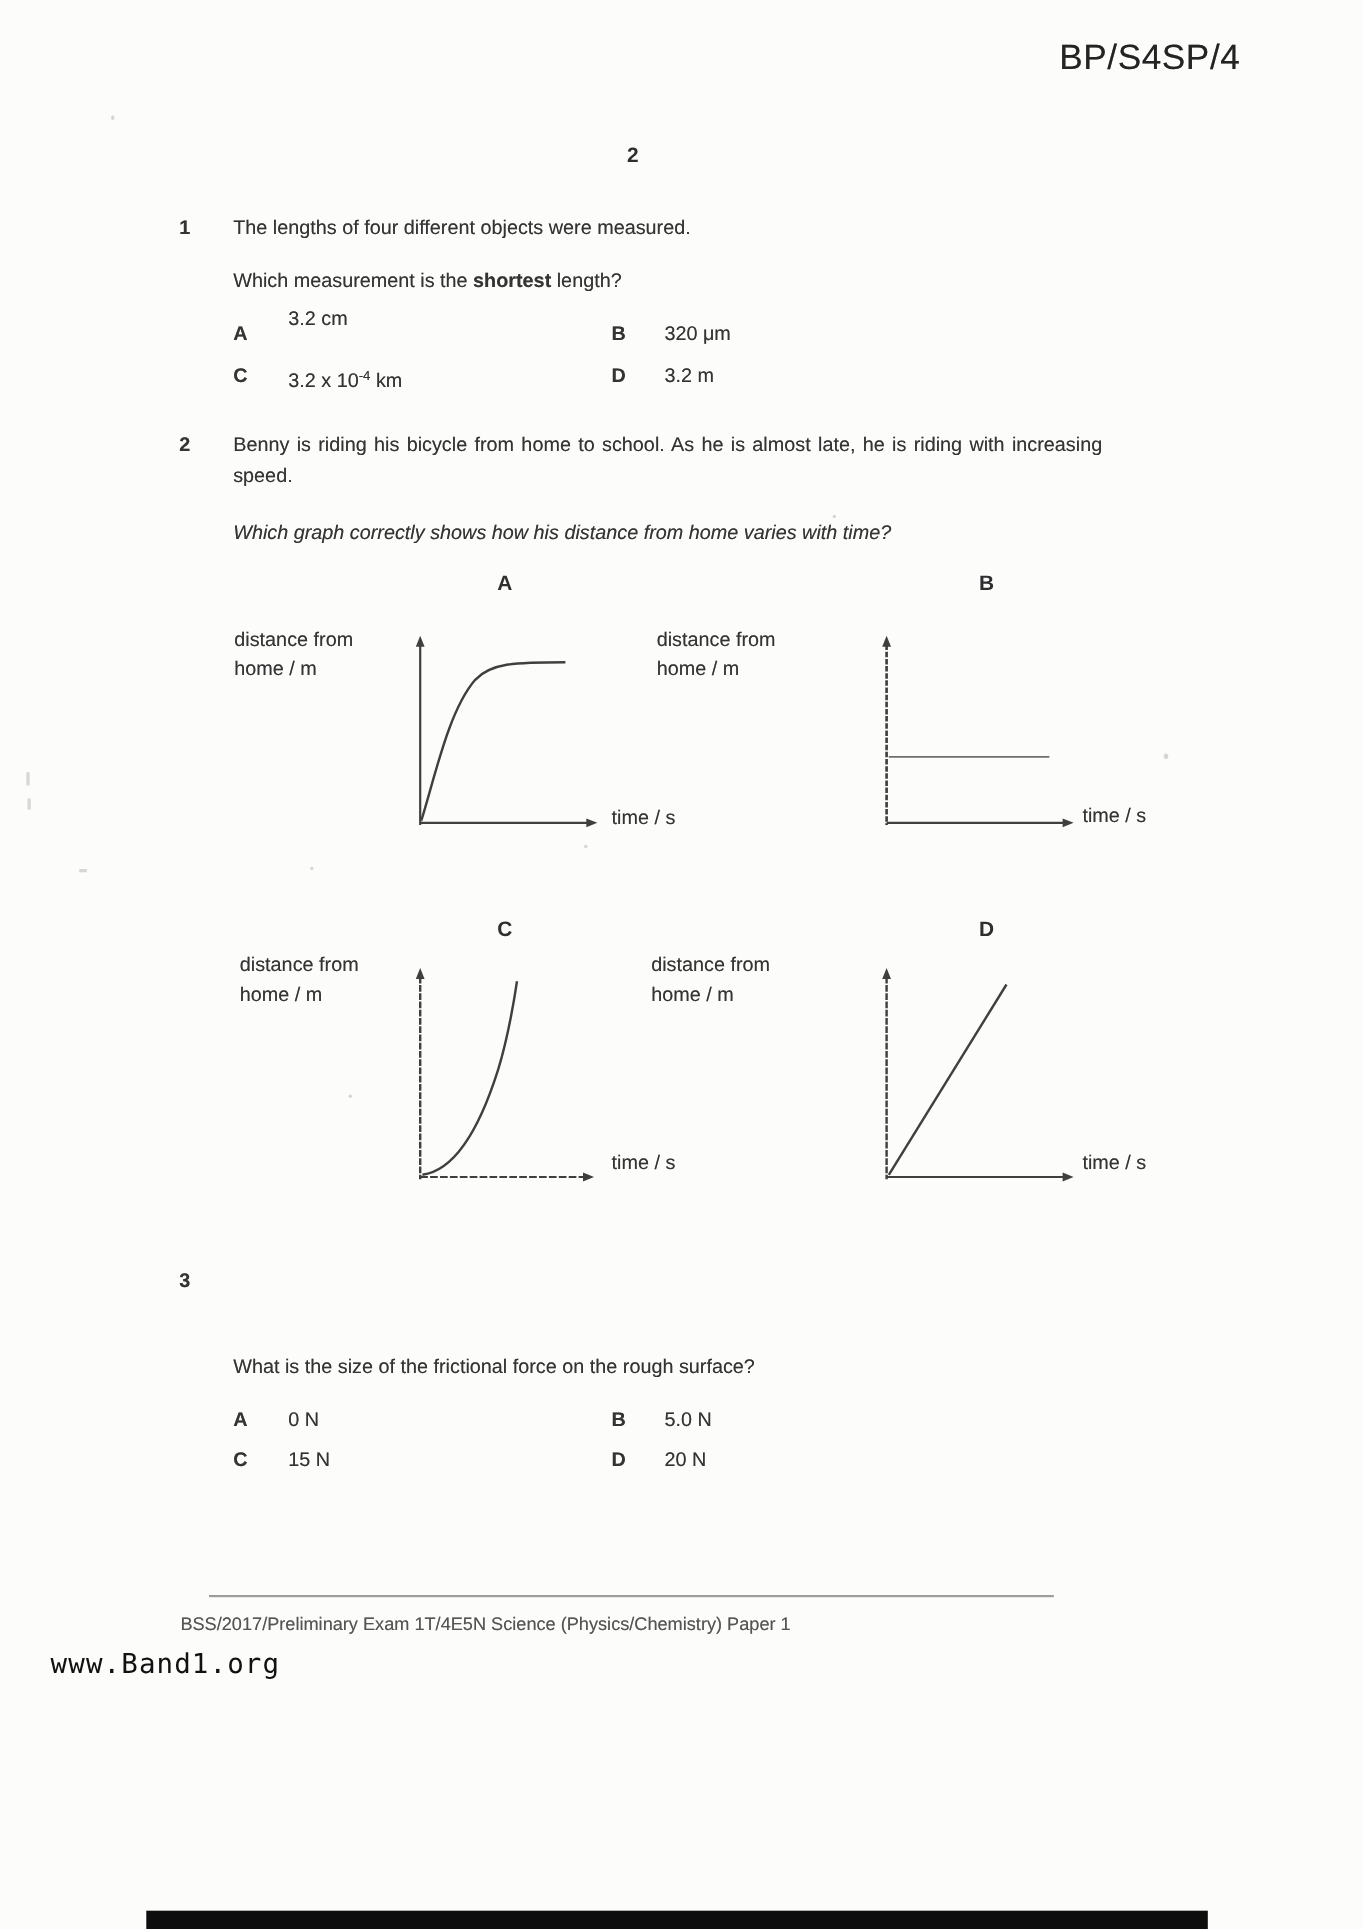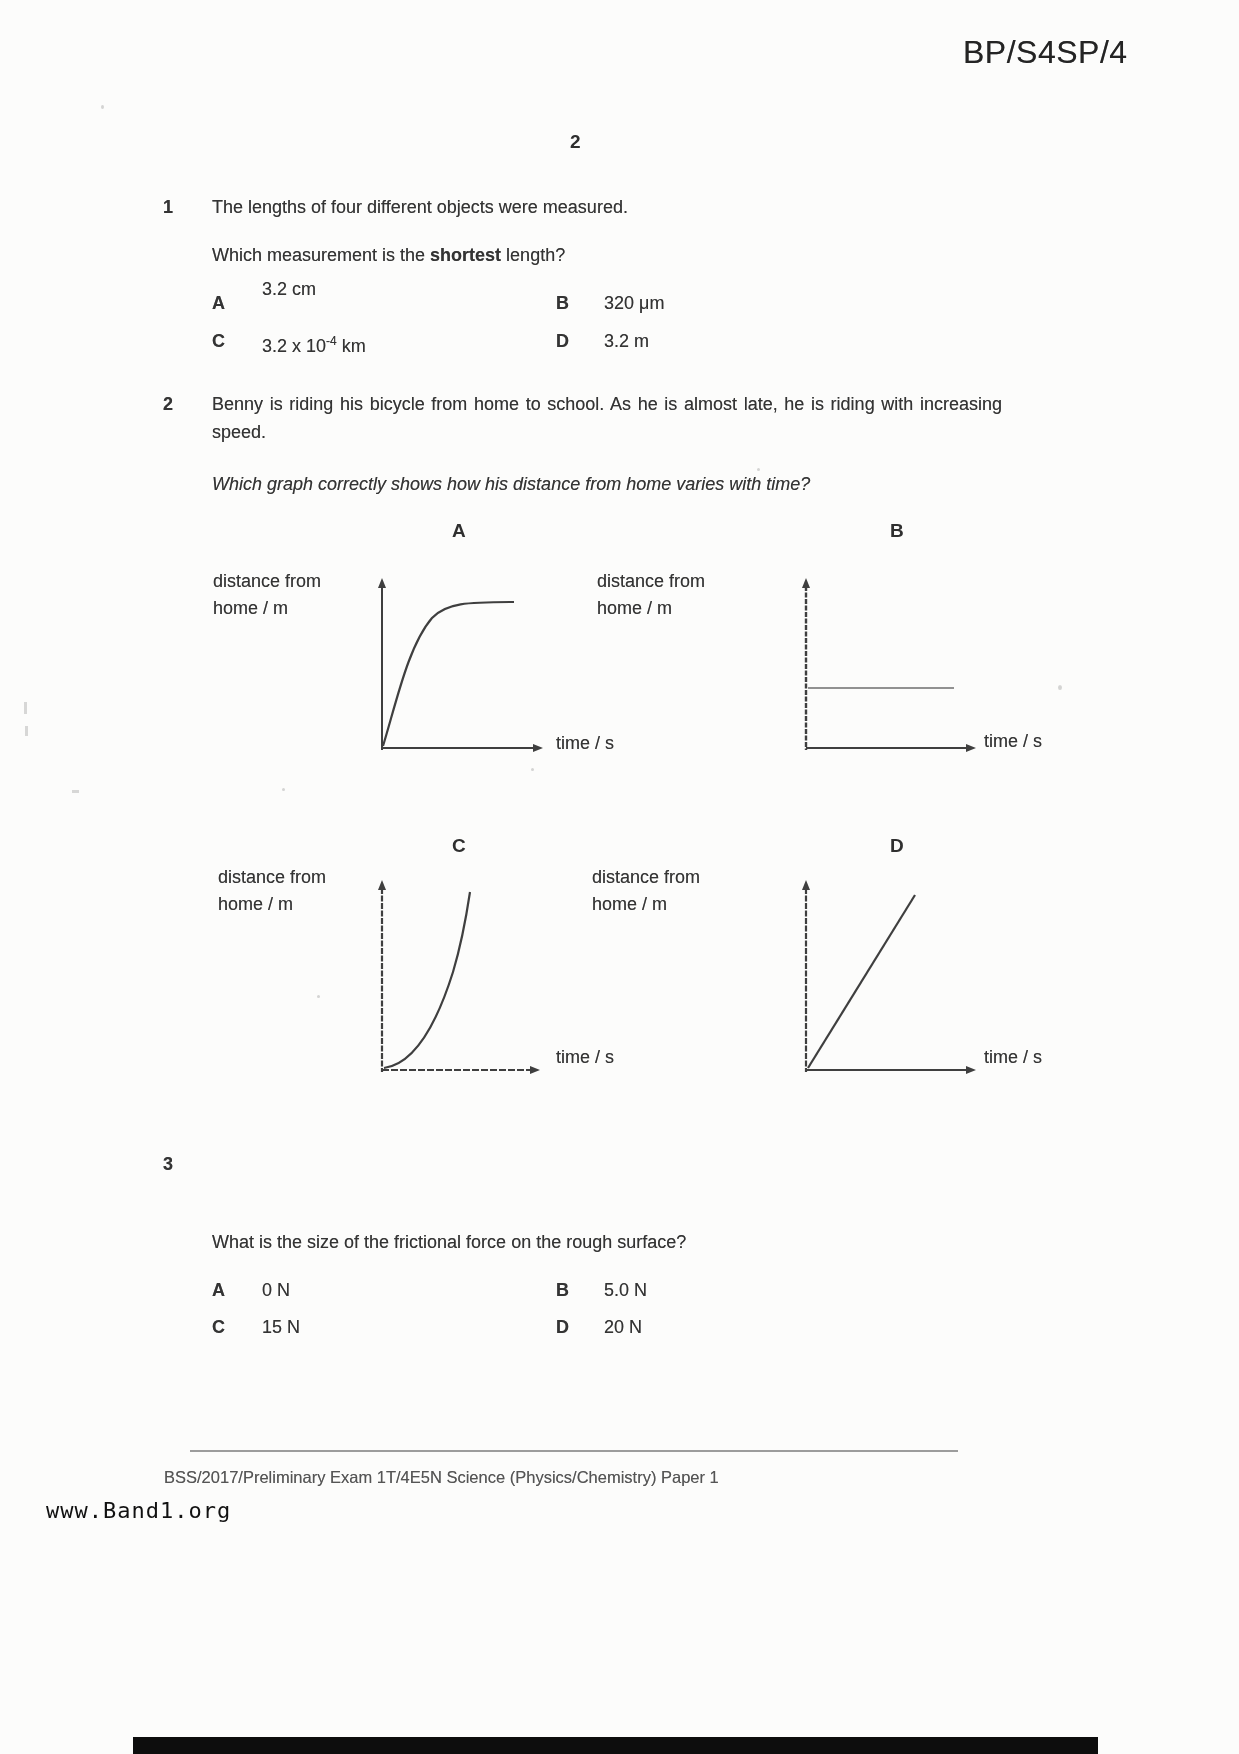--- a/index.html
+++ b/index.html
@@ -38,21 +38,21 @@
     text-shadow: 0 0 0.5px rgba(50,50,50,0.5);
   }
   .footer-rule { height: 2px; background: #9c9c9c; }
   .footer-text {
     font-size: 16.5px;
     color: #555;
     text-shadow: 0 0 0.6px rgba(90,90,90,0.6);
   }
   .watermark {
     font-family: "DejaVu Sans Mono", monospace;
-    font-size: 22px;
+    font-size: 25px;
     color: #111;
     letter-spacing: 1px;
   }
   .black-bar { background: #0d0d0d; }
   .speck { background: #8a8a8a; opacity: 0.35; border-radius: 50%; }
   .mark { background: #a0a0a0; opacity: 0.4; }
   svg .plot-stroke { stroke: #3f3f3f; fill: none; }
   sup { font-size: 12px; }
 </style>
 </head>

